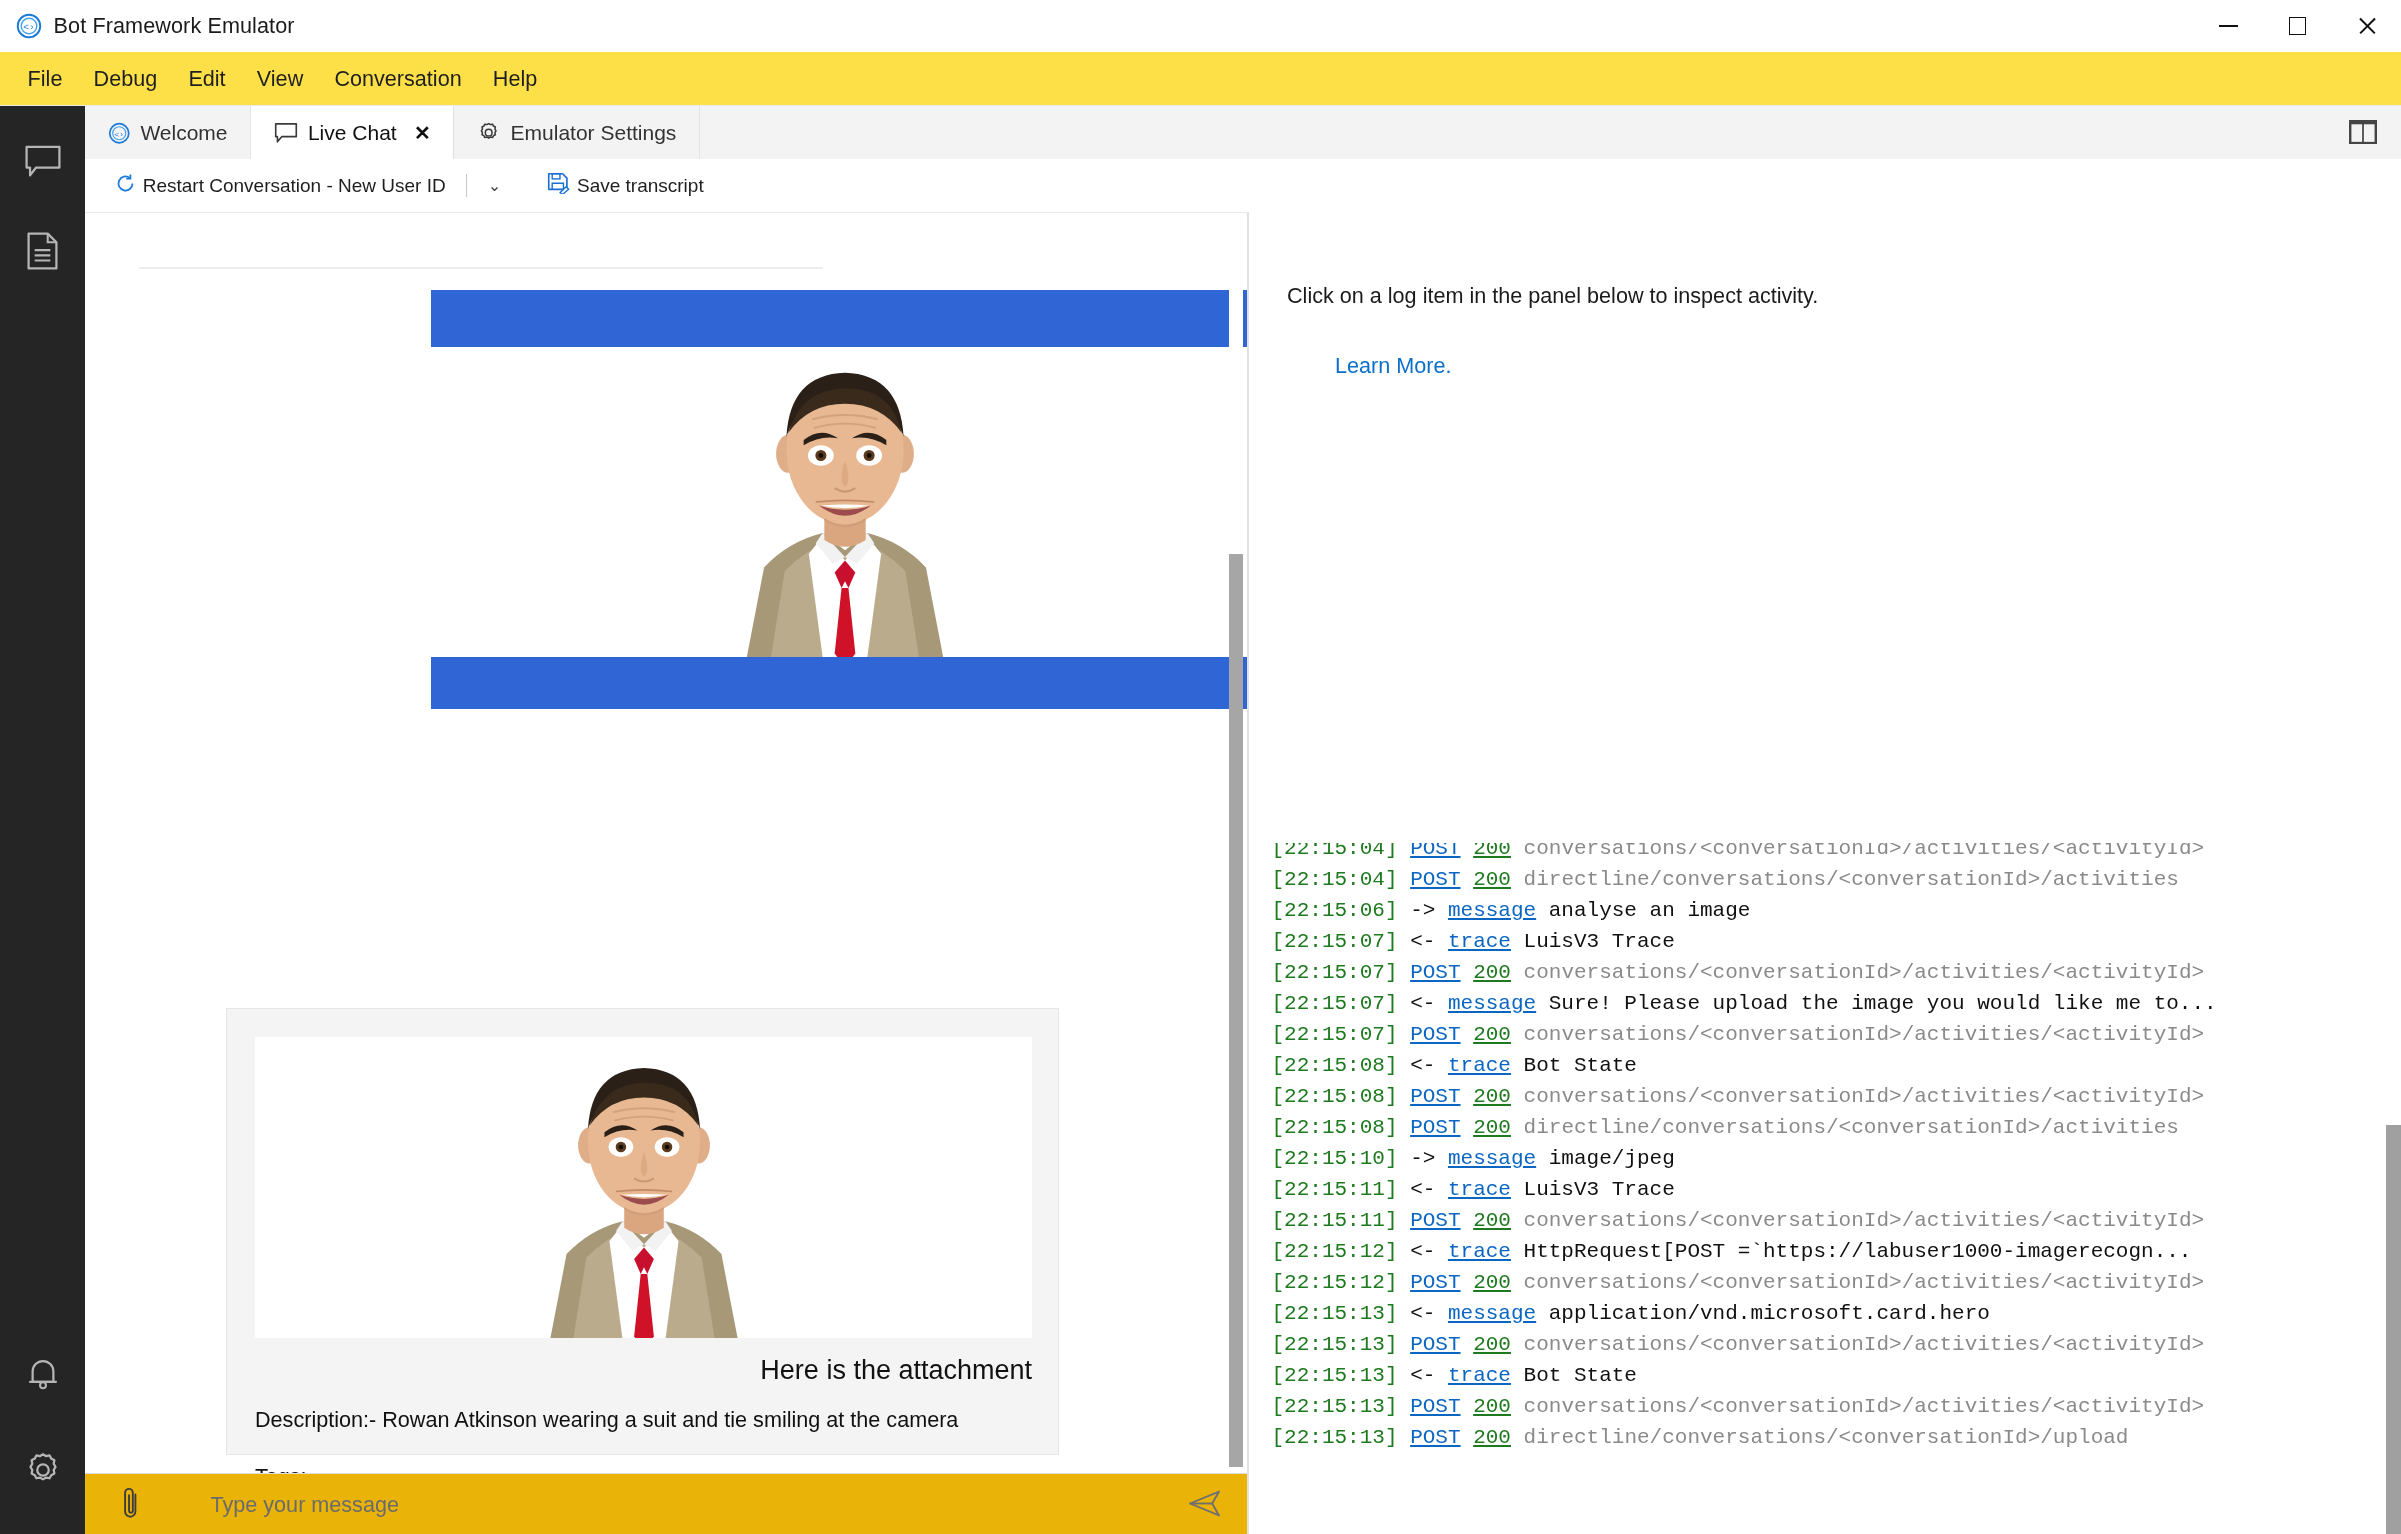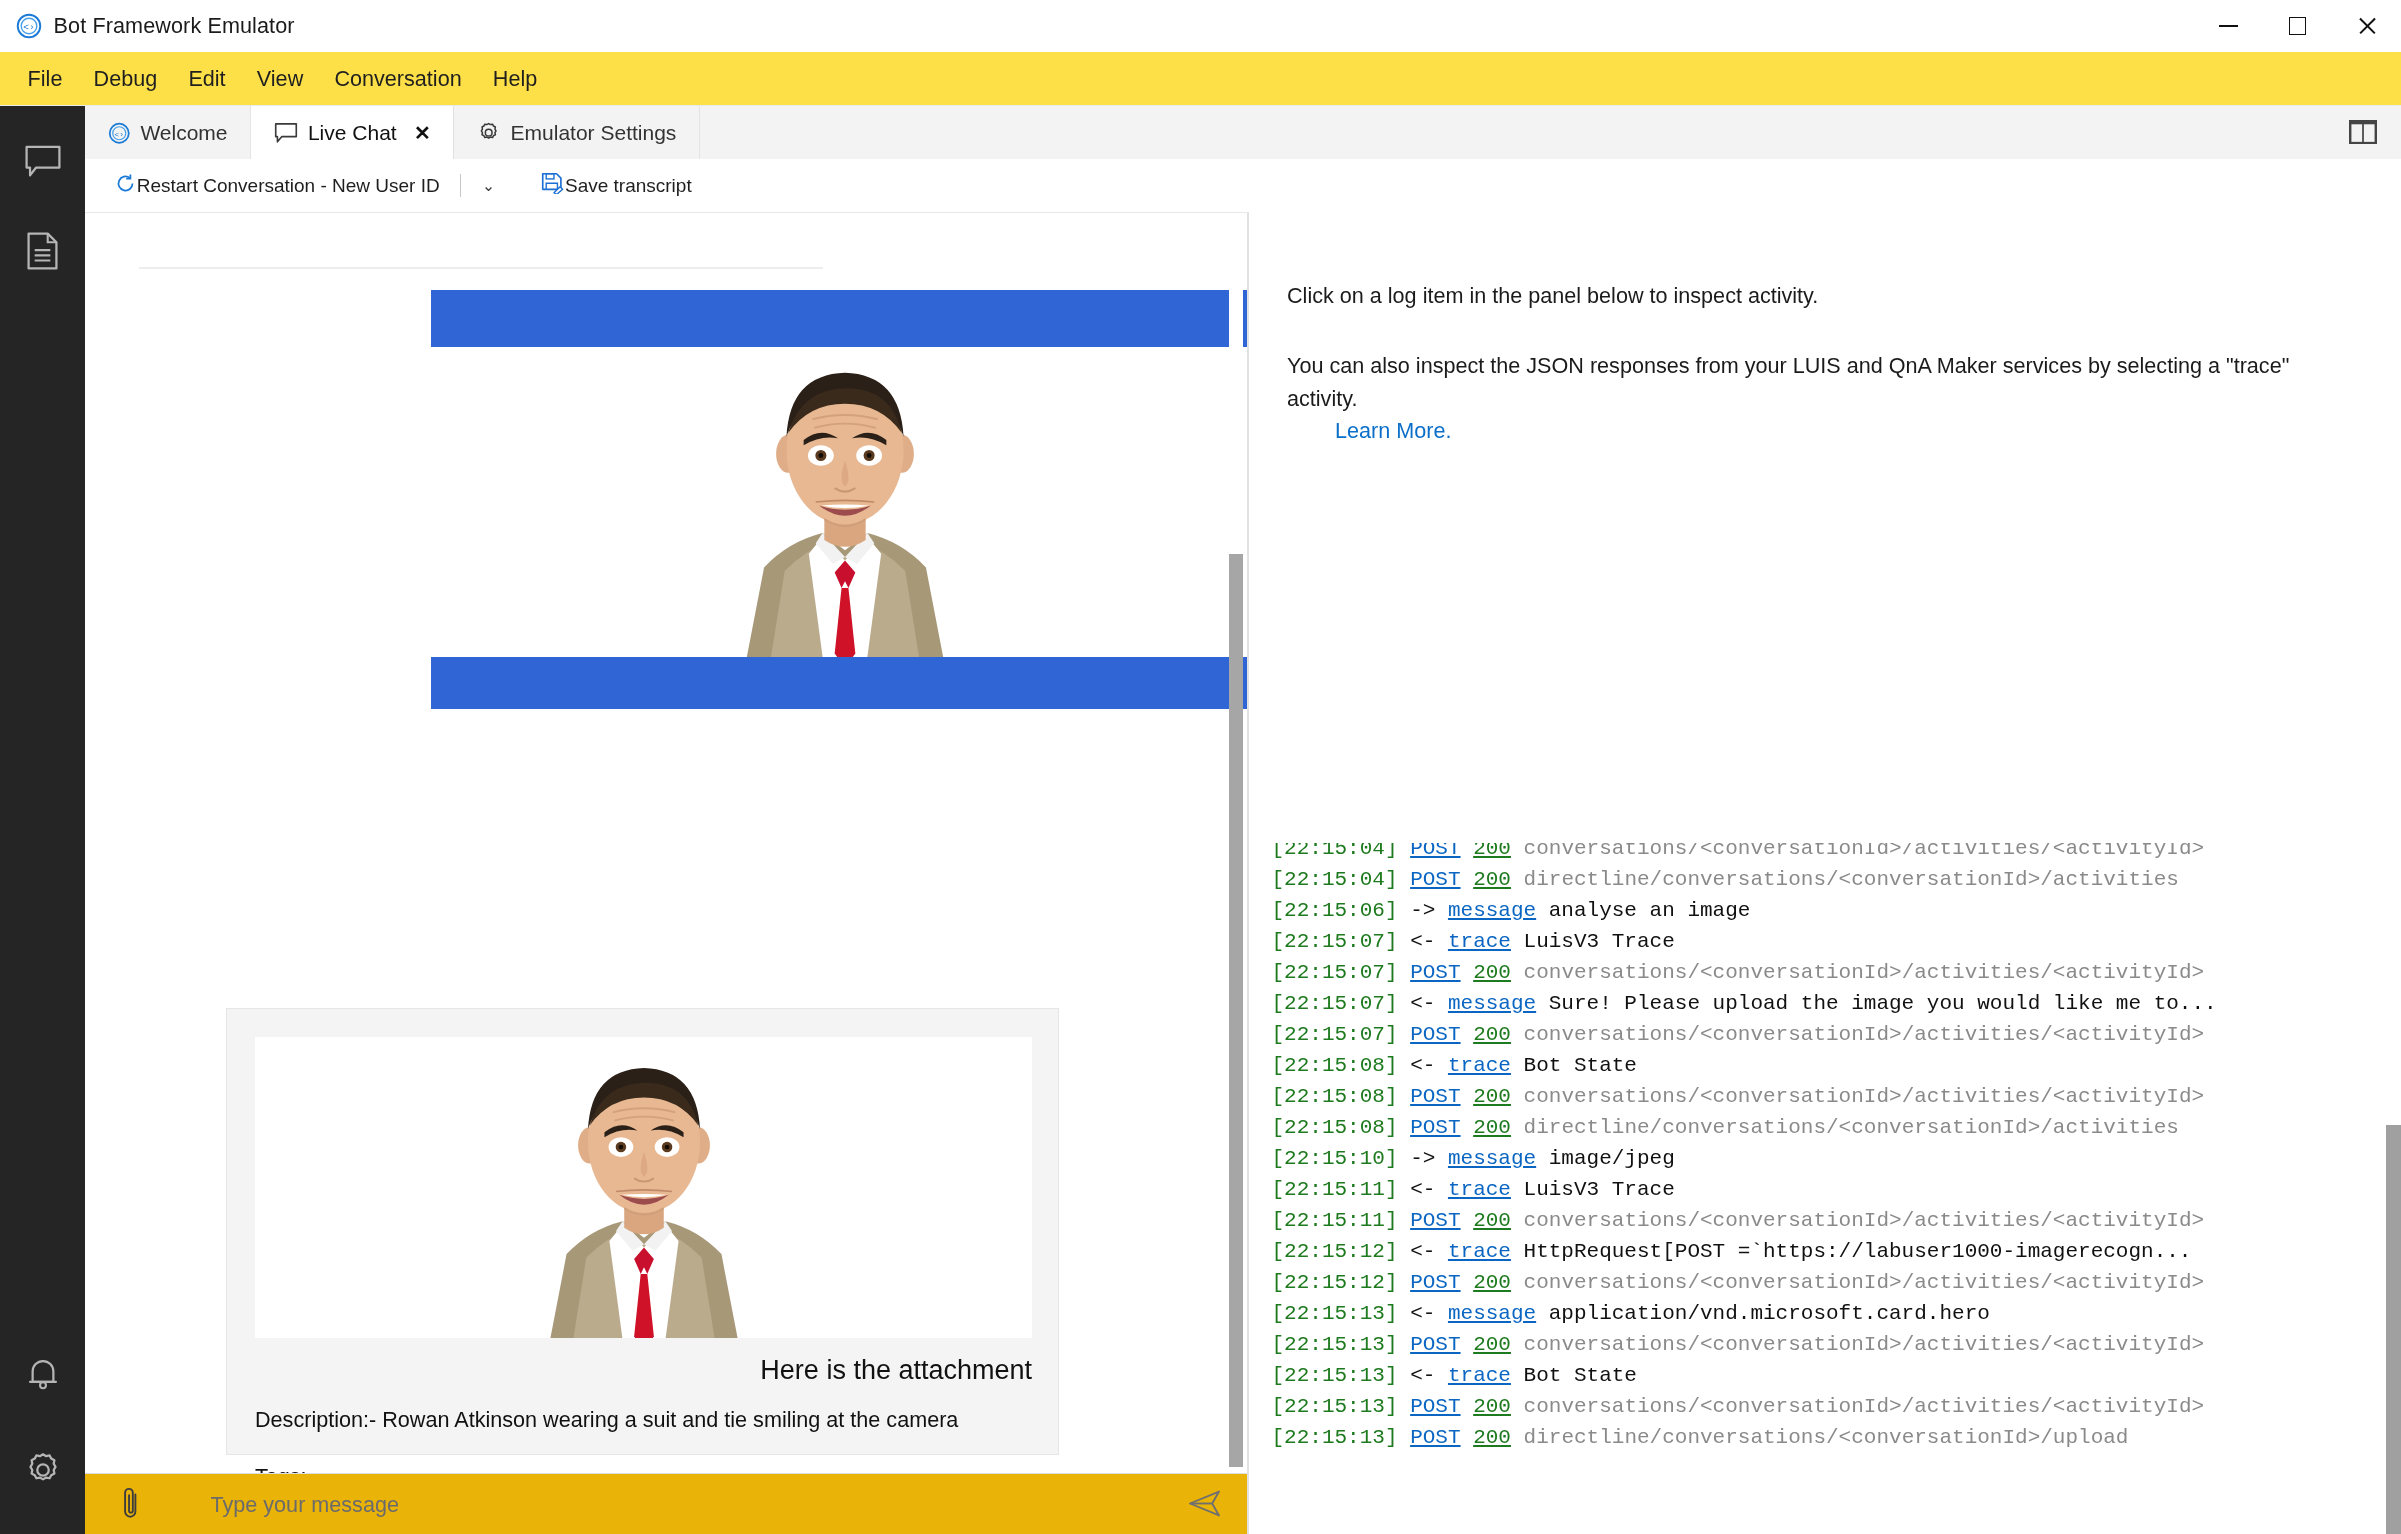--- a/index.html
+++ b/index.html
@@ -79,21 +79,21 @@
     width: 78px; display: flex; align-items: center; justify-content: center; cursor: pointer;
   }
 
   
   .toolbar {
     position: absolute; left: 85px; top: 159px; width: 1169px; height: 54px;
     background: #ffffff; display: flex; align-items: center; padding-left: 21px; gap: 0;
     border-bottom: 0.9px solid #e8e8e8;
   }
   .tb-btn {
-    display: flex; align-items: center; gap: 1px; font-size: 19px; color: #1f1f1f;
+    display: flex; align-items: center; gap: 7px; font-size: 19px; color: #1f1f1f;
     padding: 5.2px 8.7px; cursor: pointer; white-space: nowrap;
   }
   .tb-sep { width: 0.9px; height: 22.5px; background: #c6c6c6; margin: 0 12px; }
   .tb-caret { font-size: 15.6px; color: #333; padding: 0 8.7px; cursor: pointer; }
   .tb-gap { width: 29px; }
 
   
   .chat-panel {
     position: absolute; left: 85px; top: 213px; width: 1169px; height: 1260px;
     background: #ffffff; overflow: hidden;
@@ -464,21 +464,20 @@
       </span>
     </div>
   </div>
 
   <div class="vsplit"></div>
   <div class="hsplit"></div>
 
   <div class="inspector">
     <div class="insp-line">Click on a log item in the panel below to inspect activity.</div>
     <div class="insp-gap"></div>
-    <div class="insp-line">You can also inspect the JSON responses from your LUIS and QnA Maker services by selecting a "trace" activity.</div>
     <div class="insp-line"><a class="insp-link" href="#">Learn More.</a></div>
   </div>
 
   <div class="logpanel">
     <div class="loglist" id="loglist">
         <div class="logline"><span class="lg-time">[22:15:04] </span><span class="lg-verb">POST</span><span> </span><span class="lg-status">200</span><span class="lg-url"> conversations/&lt;conversationId&gt;/activities/&lt;activityId&gt;</span></div>
         <div class="logline"><span class="lg-time">[22:15:04] </span><span class="lg-verb">POST</span><span> </span><span class="lg-status">200</span><span class="lg-url"> directline/conversations/&lt;conversationId&gt;/activities</span></div>
         <div class="logline"><span class="lg-time">[22:15:06] </span><span class="lg-arrow">-&gt; </span><span class="lg-verb">message</span><span class="lg-msg"> analyse an image</span></div>
         <div class="logline"><span class="lg-time">[22:15:07] </span><span class="lg-arrow">&lt;- </span><span class="lg-verb">trace</span><span class="lg-msg"> LuisV3 Trace</span></div>
         <div class="logline"><span class="lg-time">[22:15:07] </span><span class="lg-verb">POST</span><span> </span><span class="lg-status">200</span><span class="lg-url"> conversations/&lt;conversationId&gt;/activities/&lt;activityId&gt;</span></div>

